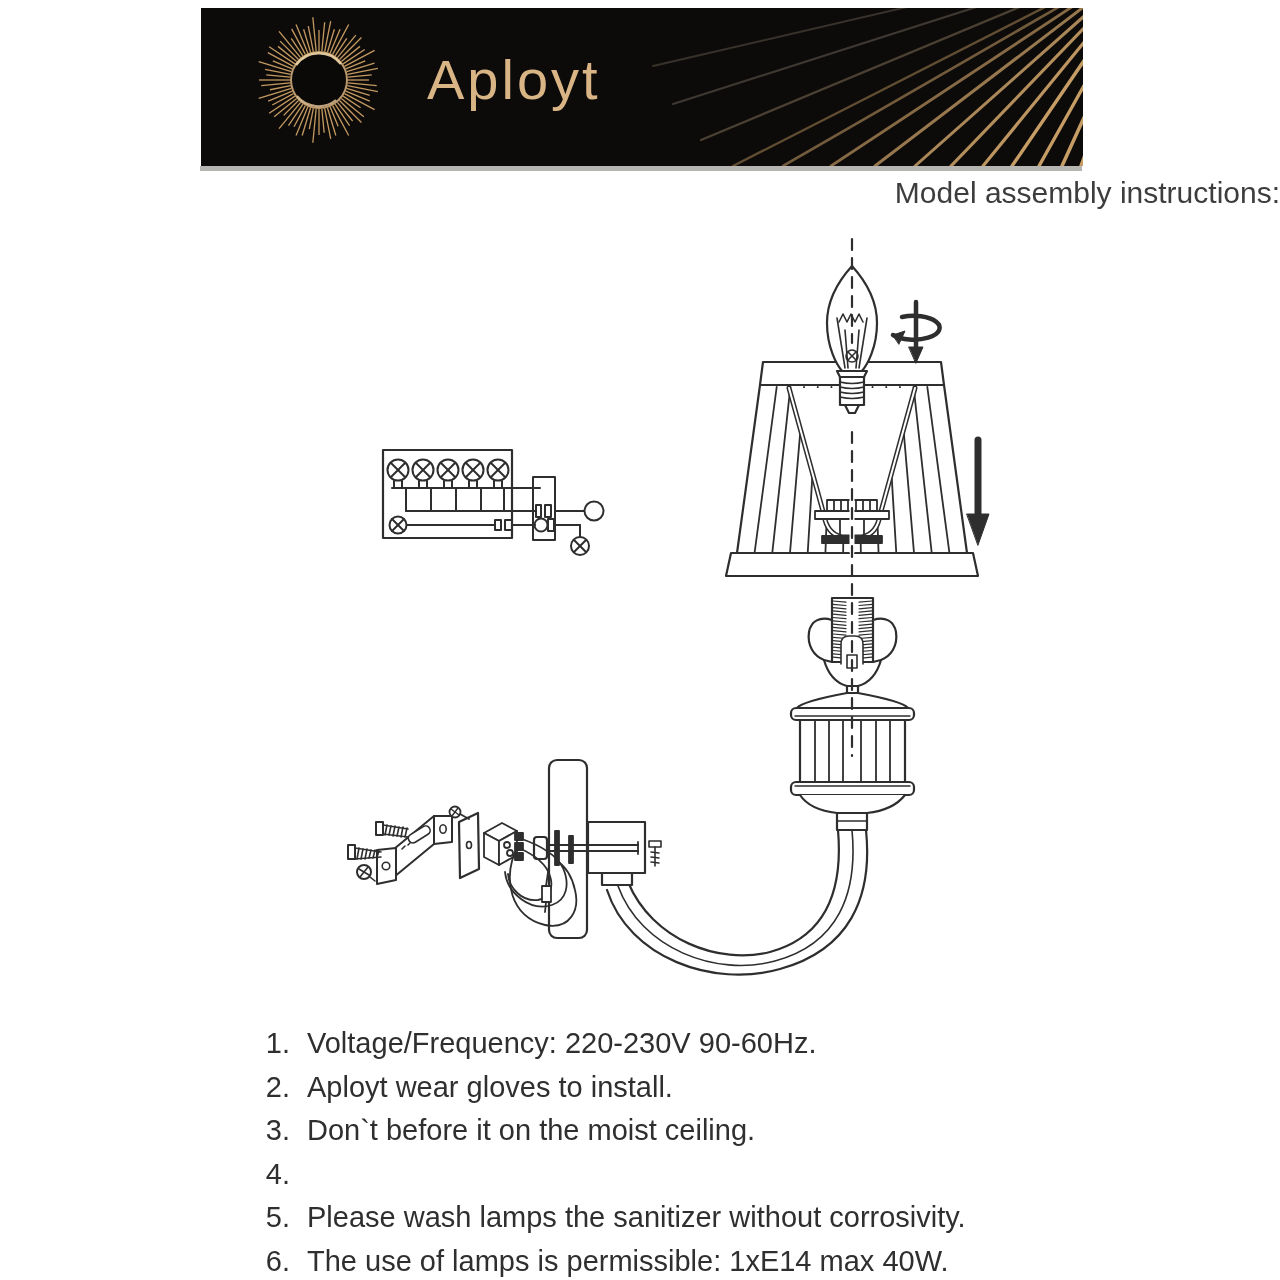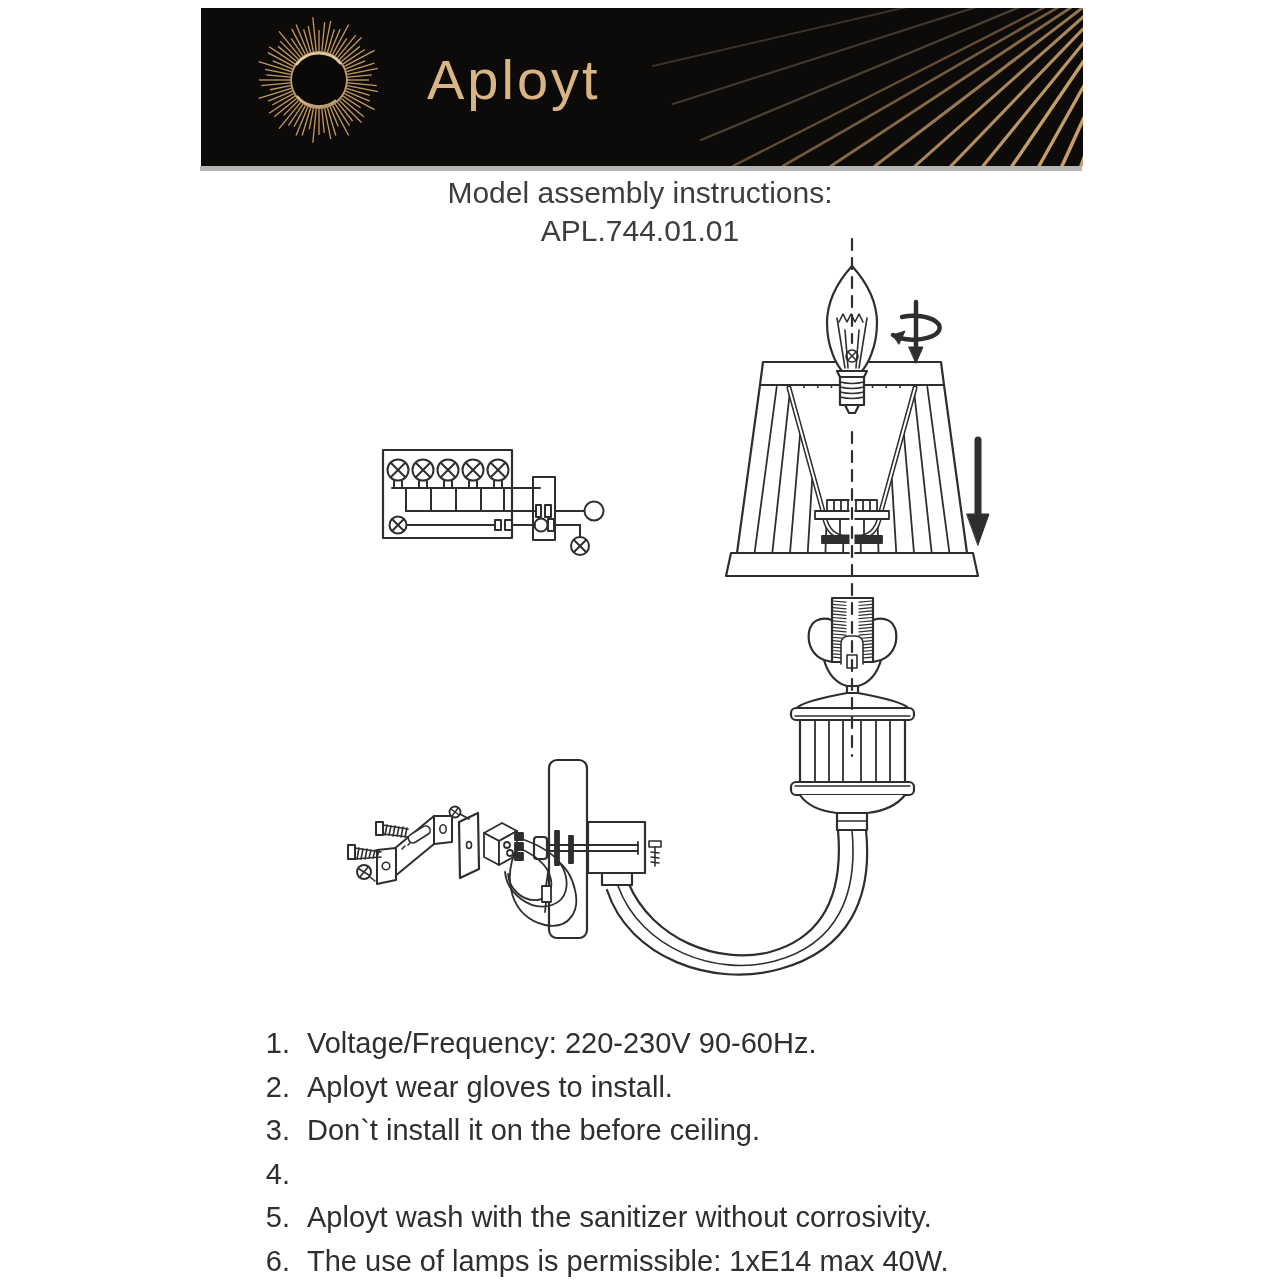--- a/index.html
+++ b/index.html
@@ -4,21 +4,21 @@
 <style>
   html,body{margin:0;padding:0;background:#ffffff;}
   #page{position:relative;width:1280px;height:1280px;background:#ffffff;overflow:hidden;
         font-family:"Liberation Sans",sans-serif;color:#343434;}
   
   #banner{position:absolute;left:188px;top:8px;width:882px;height:158px;background:#0d0b09;margin-left:13px;}
   #banner-strip{position:absolute;left:200px;top:166px;width:882px;height:5px;background:#b7b5b2;}
   #brand{position:absolute;left:226px;top:44px;font-size:56px;font-weight:300;
          letter-spacing:3px;color:#d9b585;line-height:1;}
   
-  #title{position:absolute;left:0;top:174px;width:1280px;text-align:center;
+  #title{position:absolute;left:0;top:174px;width:1280px;text-align:right;
          font-size:30px;line-height:38px;color:#3d3d3d;}
   
   #diag{position:absolute;left:0;top:0;width:1280px;height:1280px;}
   
   #list{position:absolute;left:256px;top:1022px;width:820px;font-size:29px;color:#2f2f2f;}
   .row{display:flex;line-height:43.5px;}
   .num{width:34px;text-align:right;margin-right:17px;flex:none;}
 </style>
 </head>
 <body>
@@ -118,21 +118,20 @@
         <path d="M97,89 A28,28 0 0 0 136,92" fill="none" stroke="#e6c astro"></path>
         <path d="M96,88 A28,28 0 0 0 135,92" fill="none" stroke="#e8c89a" stroke-width="2" stroke-opacity="0.8"></path>
       </g>
     </svg>
     <span id="brand">Aployt</span>
   </div>
   <div id="banner-strip"></div>
 
   <div id="title">
     <div>Model assembly instructions:</div>
-    <div>APL.744.01.01</div>
   </div>
 
   <svg id="diag" viewBox="0 0 1280 1280">
     <g stroke="#2e2e2e" stroke-width="2.2" fill="none" stroke-linecap="round" stroke-linejoin="round">
 
       <g>
         <rect x="383" y="450" width="129" height="88"></rect>
 
         <g stroke-width="2">
           <circle cx="398" cy="470" r="10.5"></circle>
@@ -442,28 +441,28 @@
     <div class="row">
         <span class="num">1.</span>
         <span>Voltage/Frequency: 220-230V 90-60Hz.</span>
       </div>
     <div class="row">
         <span class="num">2.</span>
         <span>Aployt wear gloves to install.</span>
       </div>
     <div class="row">
         <span class="num">3.</span>
-        <span>Don`t install it on the before ceiling.</span>
+        <span>Don`t before it on the moist ceiling.</span>
       </div>
     <div class="row">
         <span class="num">4.</span>
       </div>
     <div class="row">
         <span class="num">5.</span>
-        <span>Aployt wash with the sanitizer without corrosivity.</span>
+        <span>Please wash lamps the sanitizer without corrosivity.</span>
       </div>
     <div class="row">
         <span class="num">6.</span>
         <span>The use of lamps is permissible: 1xE14 max 40W.</span>
       </div>
   </div>
 
 </div>
 
 </body></html>

